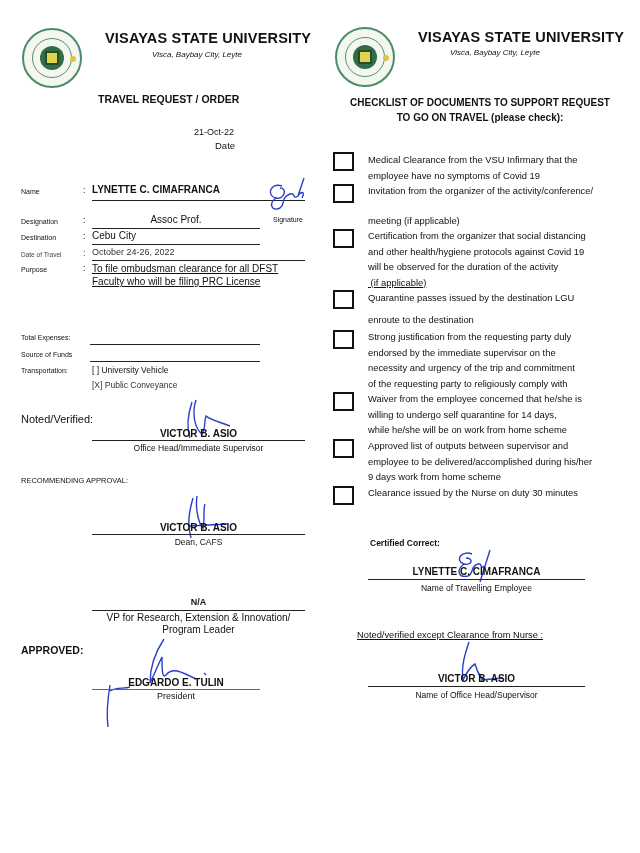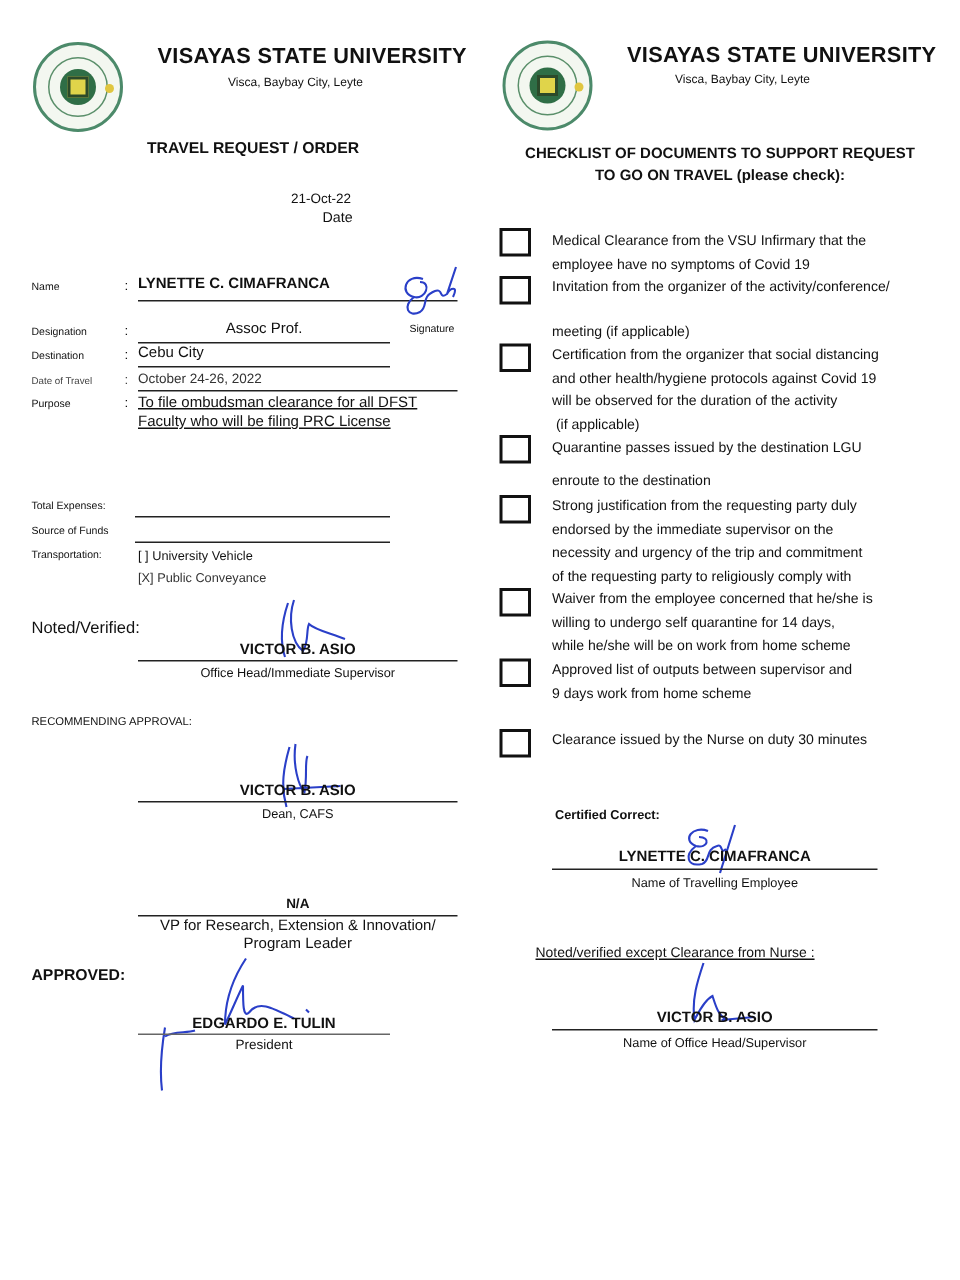--- a/index.html
+++ b/index.html
@@ -5,21 +5,21 @@
   * { box-sizing: border-box; margin: 0; padding: 0; }
   html, body { width: 640px; height: 853px; background: #ffffff; overflow: hidden; }
   body { position: relative; font-family: "Liberation Sans", sans-serif; color: #111; }
   .abs { position: absolute; }
   .logo { width: 60px; height: 60px; border-radius: 50%; border: 2px solid #4c8a6a; background: #f3f7f0; }
   .logo .ring { position: absolute; left: 8px; top: 8px; width: 40px; height: 40px; border-radius: 50%; border: 1px solid #5a8f6a; }
   .logo .inner { position: absolute; left: 16px; top: 16px; width: 24px; height: 24px; border-radius: 50%; background: #2f6e46; }
   .logo .sq { position: absolute; left: 21px; top: 21px; width: 14px; height: 14px; background: #e0d44a; border: 2px solid #2c4a2a; }
   .logo .dot { position: absolute; right: 4px; top: 26px; width: 6px; height: 6px; border-radius: 50%; background: #e0c640; }
   .uni { font-size: 14.5px; font-weight: bold; letter-spacing: 0.2px; }
-  .addr { font-size: 8px; }
+  .addr { font-size: 8px; font-style: italic; }
   .h2 { font-size: 10.5px; font-weight: bold; }
   .lbl { font-size: 7px; }
   .colon { font-size: 9px; }
   .val { font-size: 10px; }
   .ul { border-bottom: 1px solid #222; }
   .sigline { border-top: 1px solid #222; }
   .bold { font-weight: bold; }
   .cb { width: 21px; height: 19px; border: 2px solid #111; background: #fff; }
   .ck { font-size: 9.4px; line-height: 15.5px; color: #111; margin-left: 11px; }
   .sig { stroke: #2a3fc8; fill: none; stroke-width: 1.4; }
@@ -142,21 +142,21 @@
   </div>
   <div class="abs ck" style="left:357px;top:213px;">
     <div>meeting (if applicable)</div>
   </div>
 
   <div class="abs cb" style="left:333px;top:229px;"></div>
   <div class="abs ck" style="left:357px;top:228px;">
     <div>Certification from the organizer that social distancing</div>
     <div>and other health/hygiene protocols against Covid 19</div>
     <div>will be observed for the duration of the activity</div>
-    <div style="white-space:pre;"> (if applicable)</div>
+    <div style="white-space:pre;text-decoration:underline;"> (if applicable)</div>
   </div>
 
   <div class="abs cb" style="left:333px;top:290px;"></div>
   <div class="abs ck" style="left:357px;top:290px;">
     <div>Quarantine passes issued by the destination LGU</div>
   </div>
   <div class="abs ck" style="left:357px;top:312px;">
     <div>enroute to the destination</div>
   </div>
 
@@ -171,20 +171,21 @@
   <div class="abs cb" style="left:333px;top:392px;"></div>
   <div class="abs ck" style="left:357px;top:391px;">
     <div>Waiver from the employee concerned that he/she is</div>
     <div>willing to undergo self quarantine for 14 days,</div>
     <div>while he/she will be on work from home scheme</div>
   </div>
 
   <div class="abs cb" style="left:333px;top:439px;"></div>
   <div class="abs ck" style="left:357px;top:438px;">
     <div>Approved list of outputs between supervisor and</div>
+    <div>employee to be delivered/accomplished during his/her</div>
     <div>9 days work from home scheme</div>
   </div>
 
   <div class="abs cb" style="left:333px;top:486px;"></div>
   <div class="abs ck" style="left:357px;top:485px;">
     <div>Clearance issued by the Nurse on duty 30 minutes</div>
   </div>
 
   <div class="abs bold" style="left:370px;top:538px;font-size:8.5px;">Certified Correct:</div>
   <svg class="abs" style="left:450px;top:548px;" width="50" height="40">

